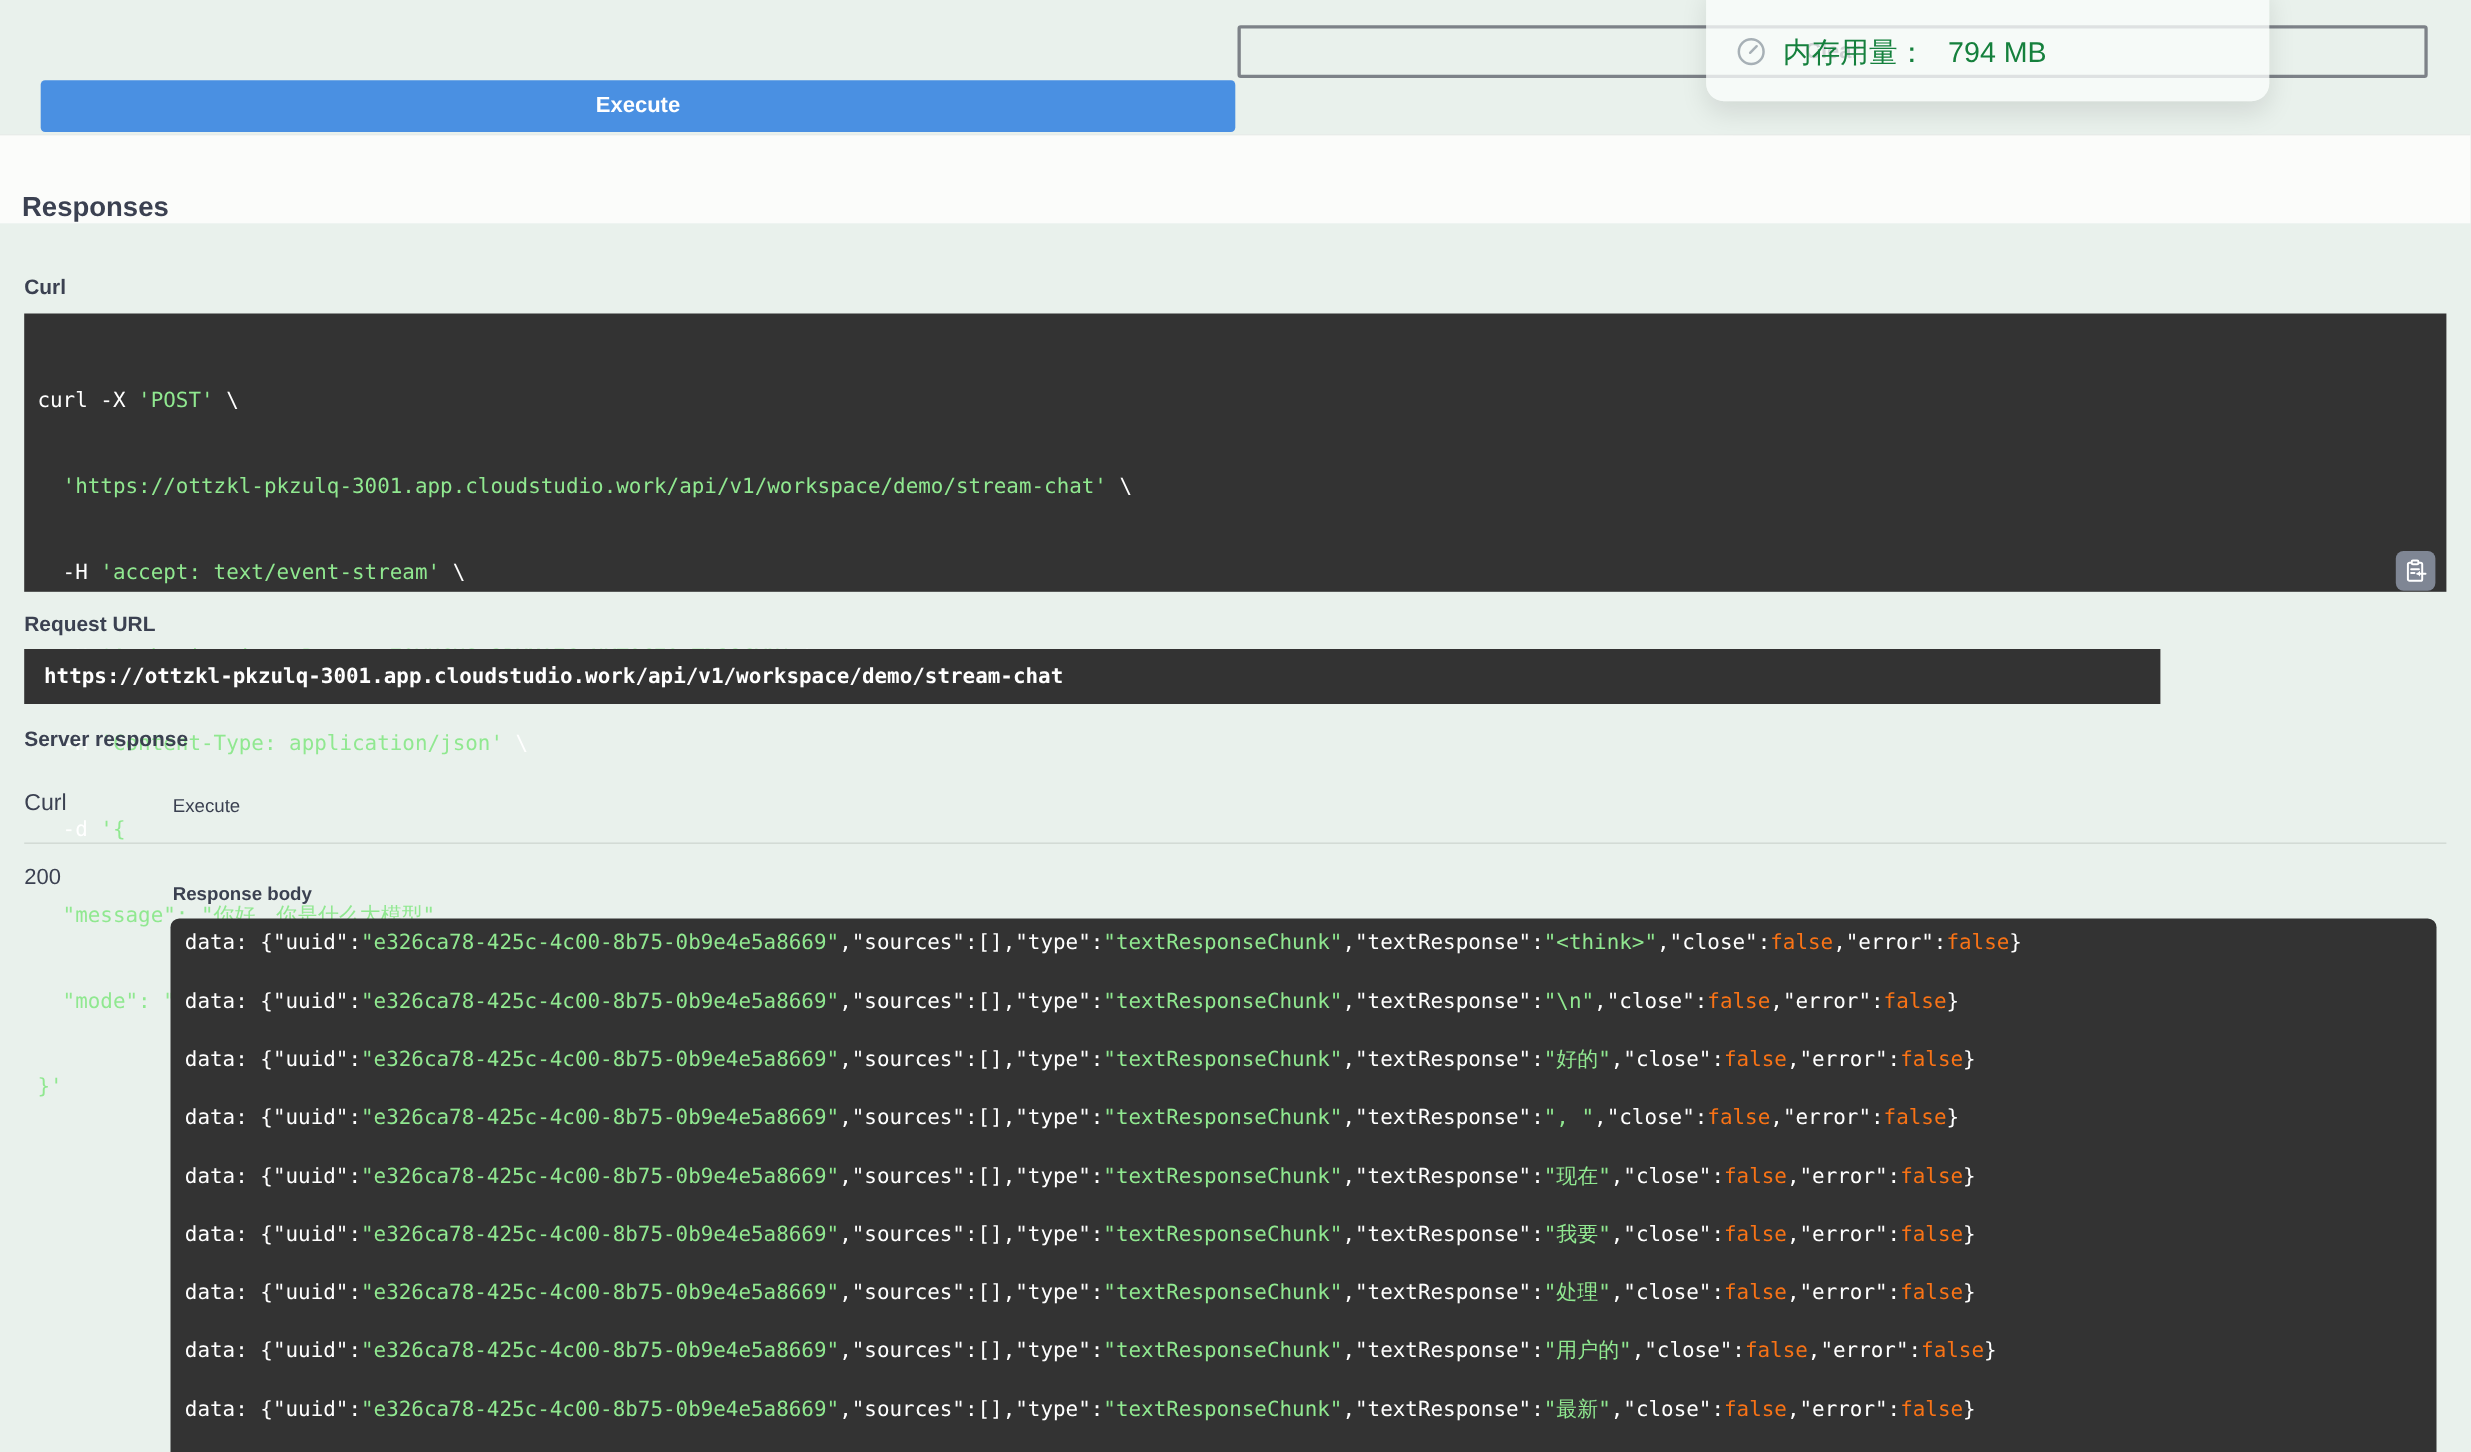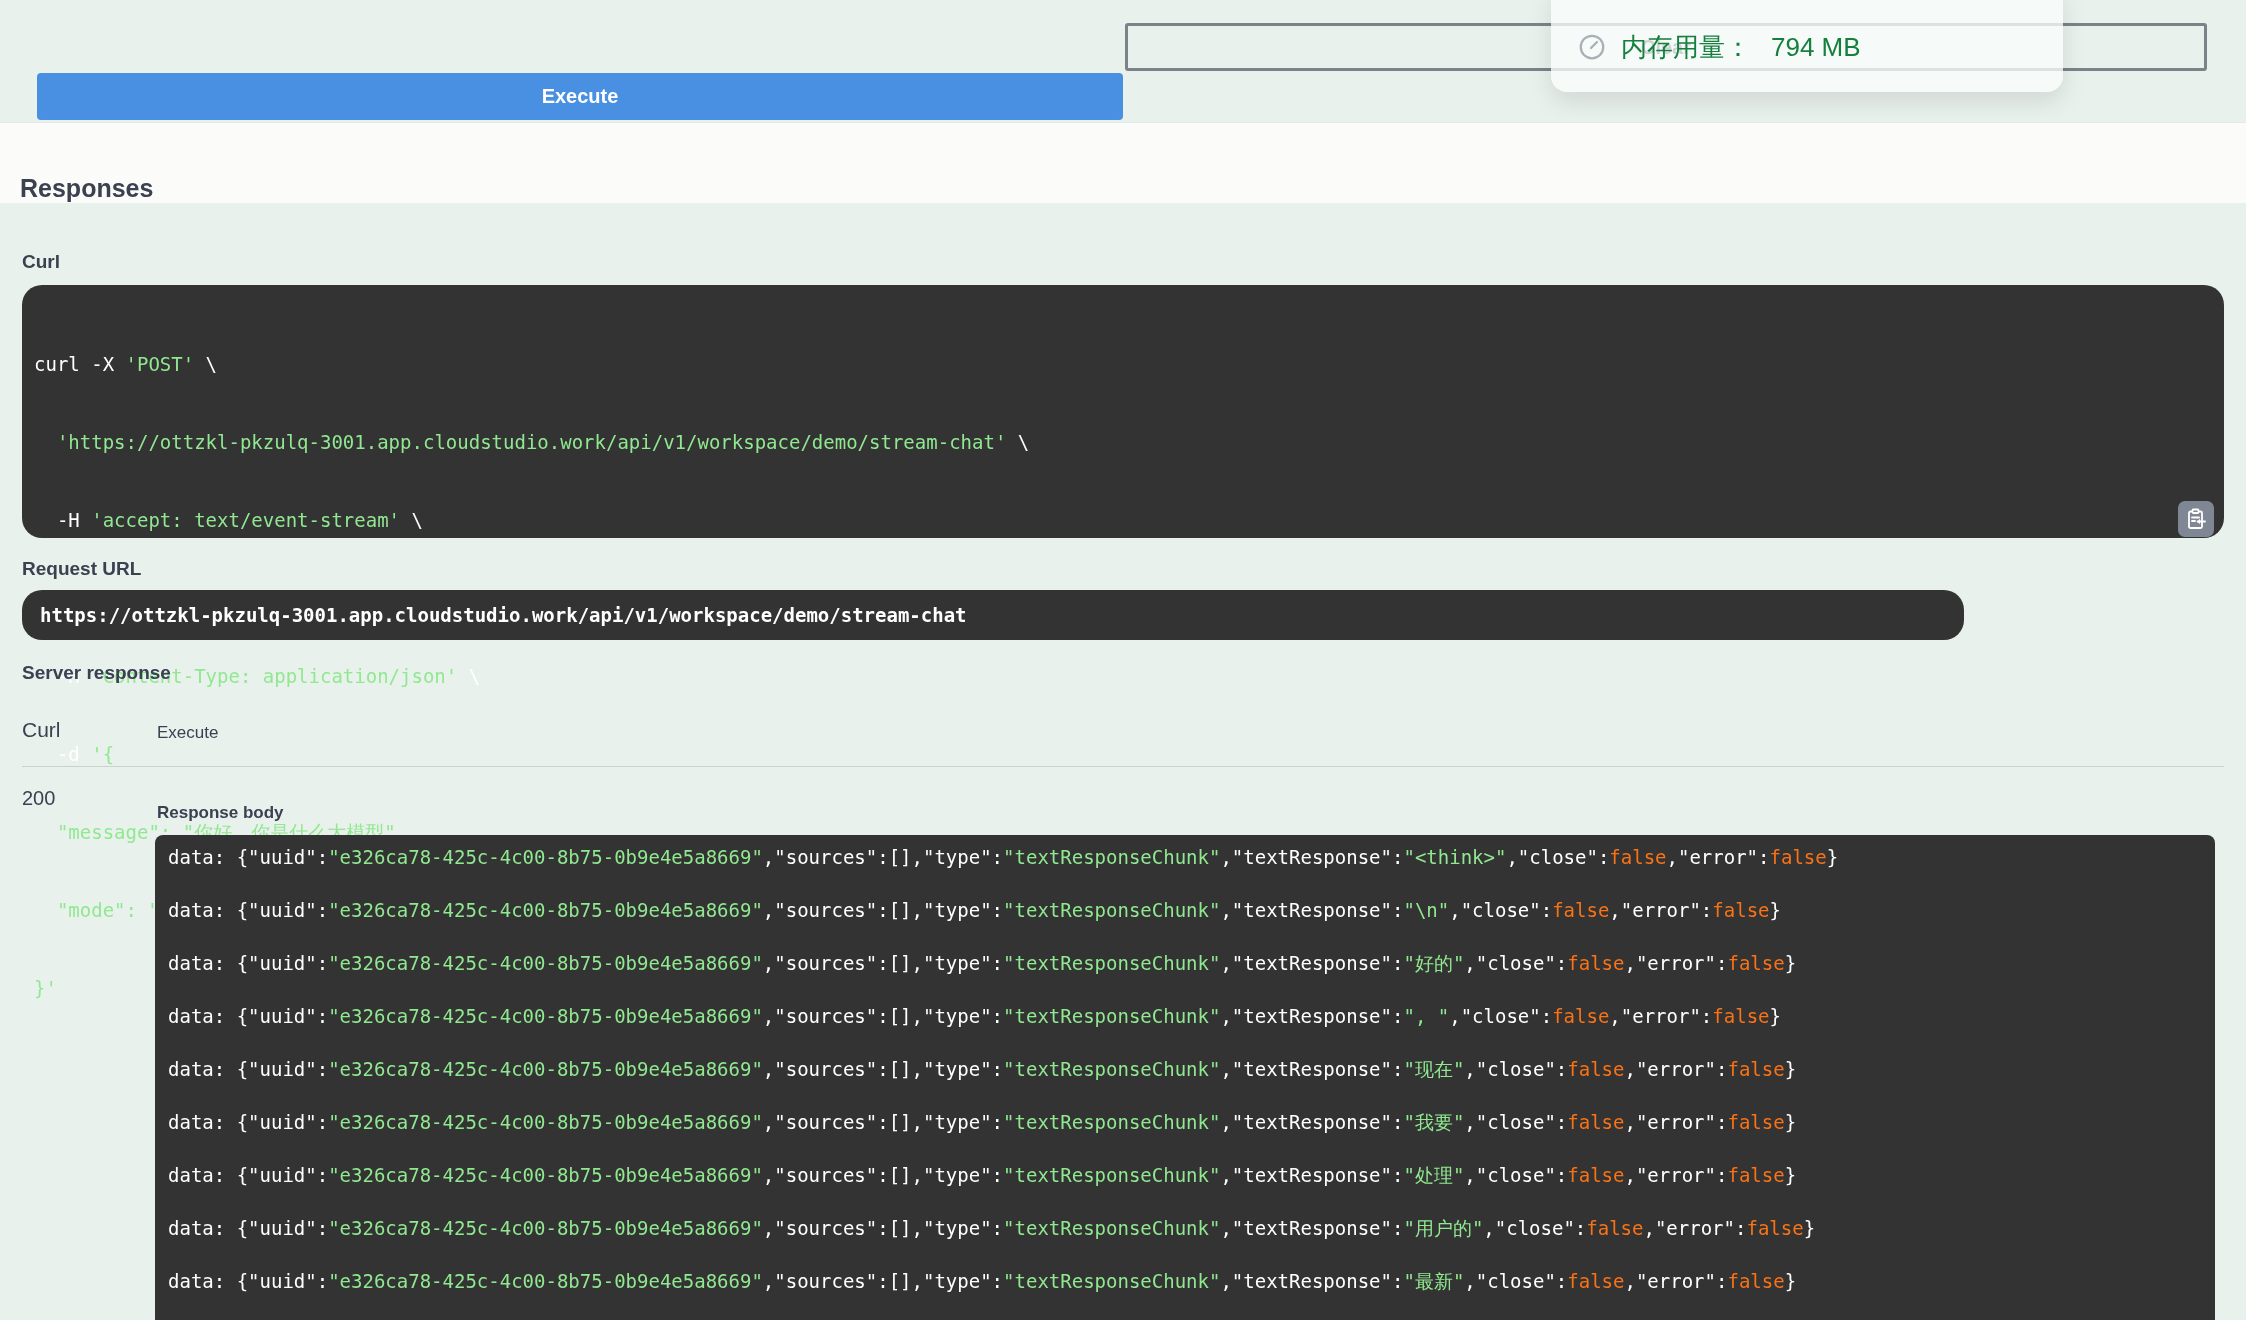--- a/index.html
+++ b/index.html
@@ -46,21 +46,21 @@
   .responses-band{
     left:0;top:122px;width:2246px;height:80px;
     background:#fbfcfa;border-top:1px solid #e3e9e5;
     display:flex;align-items:flex-end;
   }
   .responses-band .title{margin-left:20px;font-size:25px;font-weight:600;color:#3b4151;}
 
   .section-label{font-size:19px;font-weight:600;color:#3b4151;}
 
   
-  .dark{background:#333;color:#fff;border-radius:20px;}
+  .dark{background:#333;color:#fff;border-radius:0;}
   .curl-block{
     left:22px;top:285px;width:2202px;height:253px;
     padding:0;box-sizing:border-box;
   }
   .code{
     font-family:"DejaVu Sans Mono",monospace;font-size:19px;line-height:26px;
     white-space:pre;
   }
   .curl-code{position:absolute;left:12px;top:14px;}
 

